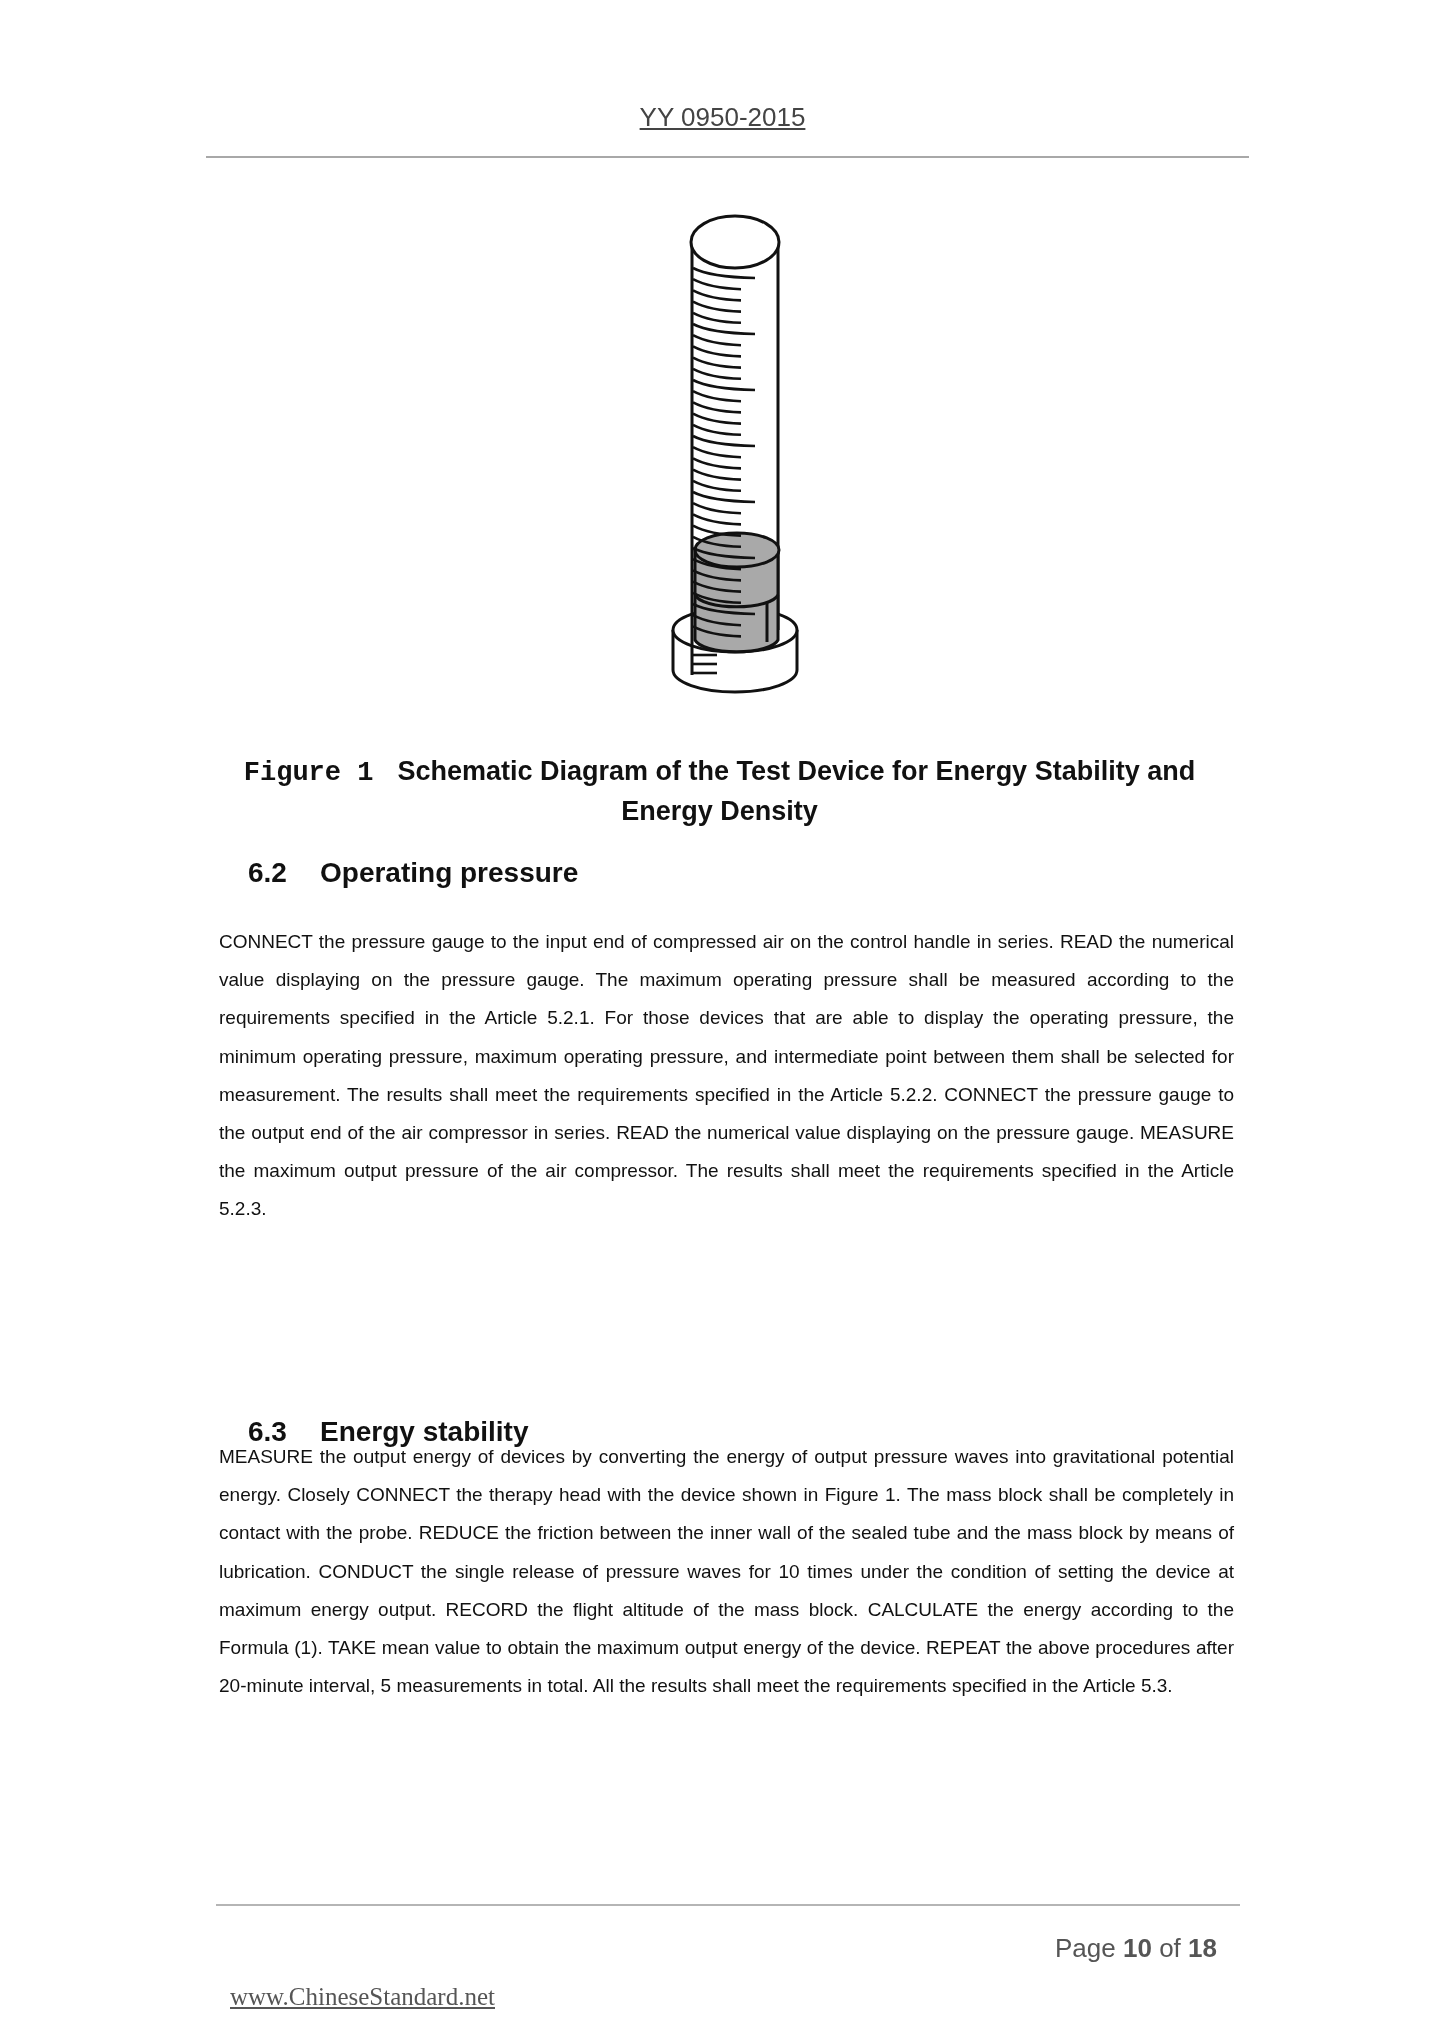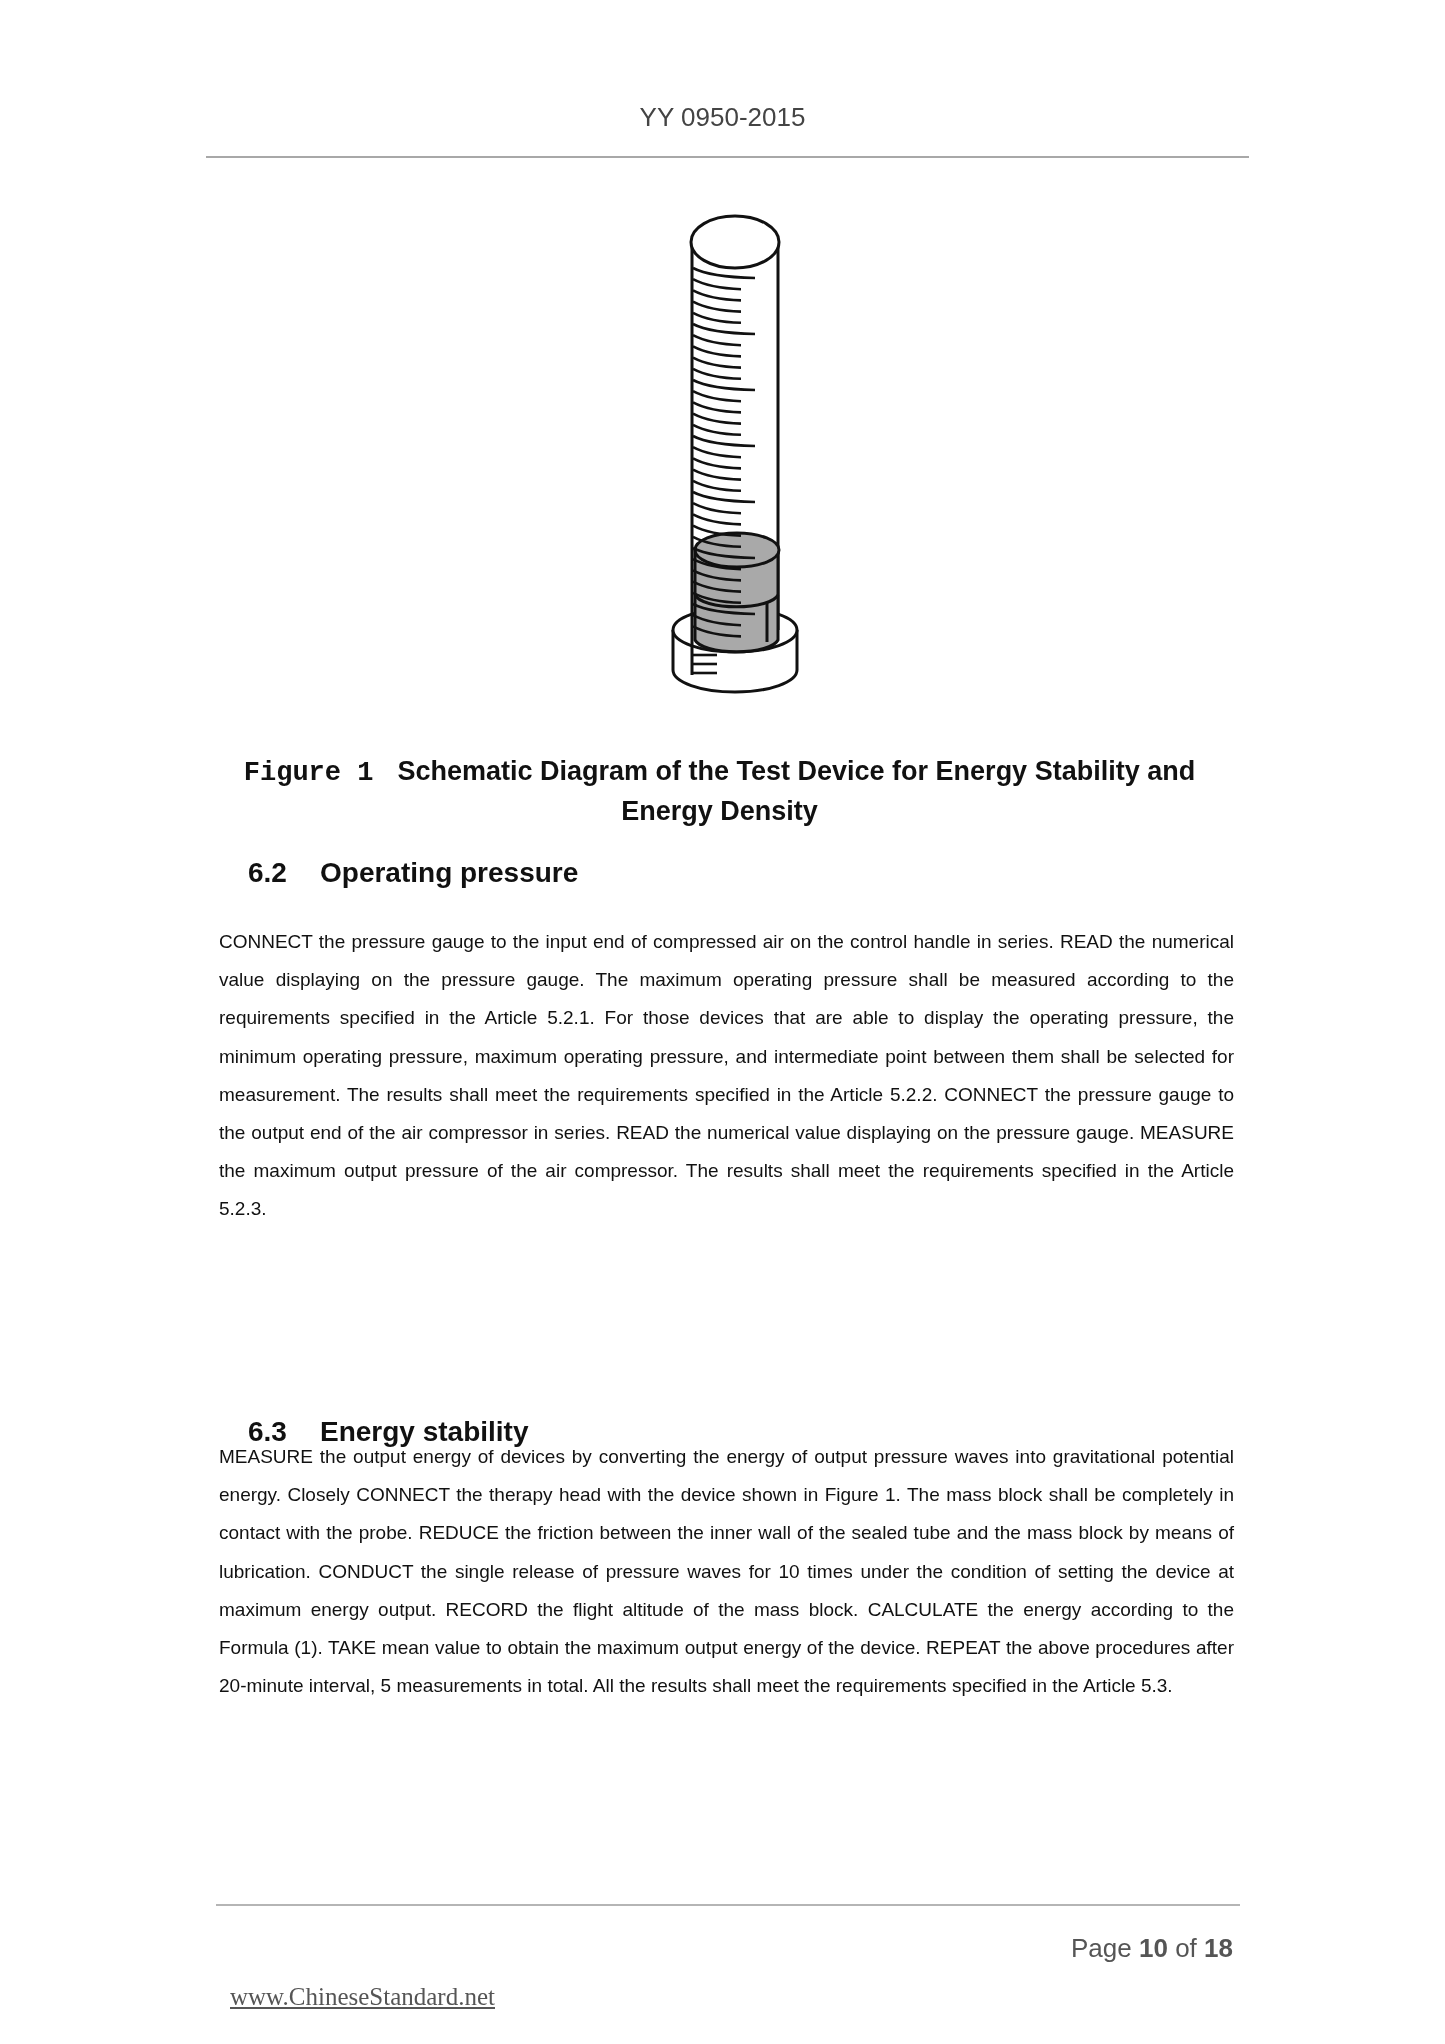--- a/index.html
+++ b/index.html
@@ -1,27 +1,27 @@
 <!DOCTYPE html>
 <html><head>
 <meta charset="utf-8">
 <style>
   html, body { margin: 0; padding: 0; background: #fff; }
   body { width: 1445px; height: 2044px; position: relative; overflow: hidden; font-family: "Liberation Sans", sans-serif; color: #111; }
-  .header-text { position: absolute; top: 102px; left: 0; width: 1445px; text-align: center; font-size: 26px; color: #444; }
+  .header-text { position: absolute; top: 102px; left: 0; width: 1445px; text-align: center; font-size: 26px; color: #444; text-decoration: underline; }
   .header-rule { position: absolute; top: 156px; left: 206px; width: 1043px; height: 2px; background: #a8a8a8; }
   .figure { position: absolute; top: 210px; left: 655px; width: 160px; height: 490px; }
   .caption { position: absolute; top: 752px; left: 209px; width: 1021px; text-align: center; font-weight: bold; font-size: 27px; line-height: 38px; }
   .caption .num { margin-right: 24px; font-family: Liberation Mono, monospace; }
   .heading { position: absolute; left: 219px; font-weight: bold; font-size: 28px; margin-left: 29px; }
   .heading .num { display: inline-block; width: 72px; }
   .para { position: absolute; left: 219px; width: 1015px; font-size: 19px; line-height: 38.2px; text-align: justify; }
   .footer-rule { position: absolute; top: 1904px; left: 216px; width: 1024px; height: 2px; background: #b5b5b5; }
   .footer-link { position: absolute; top: 1935px; left: 230px; font-family: "Liberation Serif", serif; font-size: 25px; color: #555; text-decoration: underline; margin-top: 48px; }
-  .footer-page { position: absolute; top: 1933px; right: 212px; font-size: 26px; color: #555; }
+  .footer-page { position: absolute; top: 1933px; right: 228px; font-size: 26px; color: #555; }
   .footer-page b { color: #555; }
 </style>
 </head>
 <body>
 
 <div class="header-text">YY 0950-2015</div>
 <div class="header-rule"></div>
 
 <div class="figure">
   <svg width="160" height="490" viewBox="0 0 160 490">

